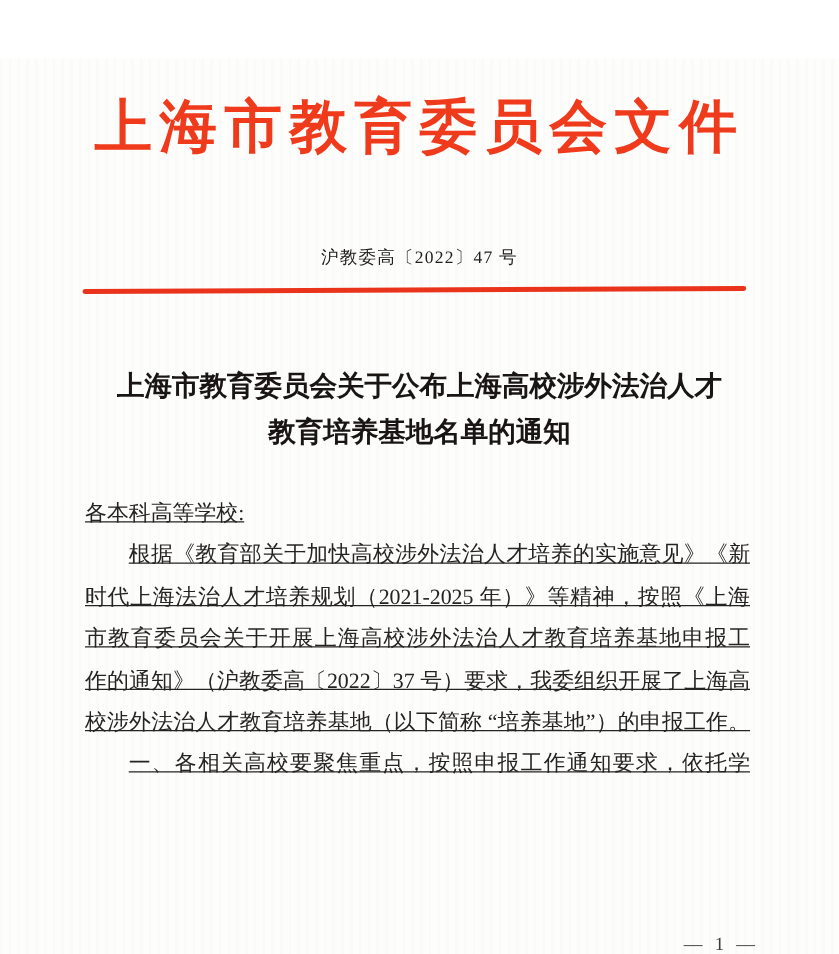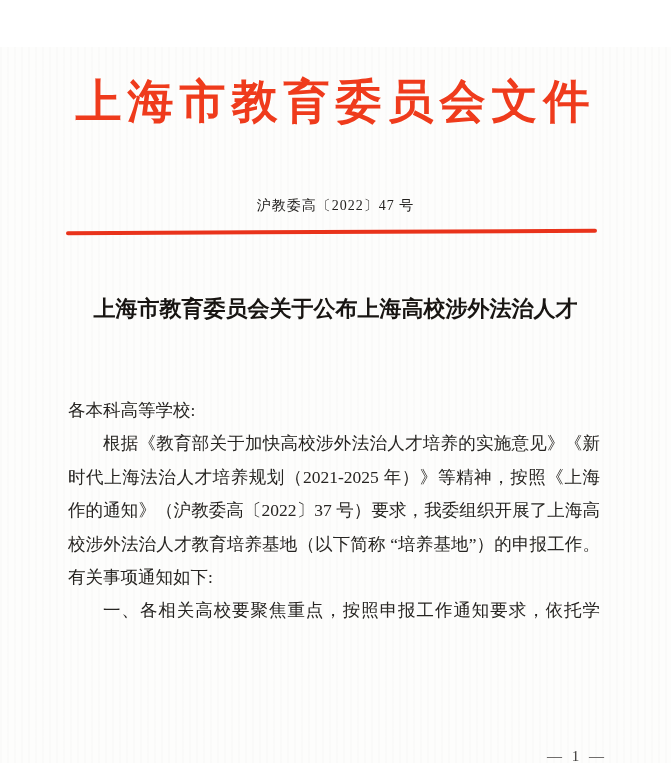--- a/index.html
+++ b/index.html
@@ -80,20 +80,21 @@
     width: 532px;
     font-size: 17.5px;
     color: #262421;
     line-height: 33.4px;
   }
   .line {
     height: 33.4px;
     white-space: nowrap;
     text-align: justify;
     text-align-last: justify;
+    text-decoration: underline;
   }
   .line.left {
     text-align: left;
     text-align-last: left;
   }
   .line.indent {
     padding-left: 35px;
   }
 
   
@@ -113,27 +114,28 @@
 <div class="page">
 
   <div class="letterhead">上海市教育委员会文件</div>
 
   <div class="doc-number">沪教委高〔2022〕47 号</div>
 
   <div class="red-rule"></div>
 
   <div class="doc-title">
     <div>上海市教育委员会关于公布上海高校涉外法治人才</div>
+    <div>教育培养基地名单的通知</div>
   </div>
 
   <div class="body-text">
     <div class="line left">各本科高等学校:</div>
     <div class="line indent">根据《教育部关于加快高校涉外法治人才培养的实施意见》《新</div>
     <div class="line">时代上海法治人才培养规划（2021-2025 年）》等精神，按照《上海</div>
+    <div class="line">市教育委员会关于开展上海高校涉外法治人才教育培养基地申报工</div>
     <div class="line">作的通知》（沪教委高〔2022〕37 号）要求，我委组织开展了上海高</div>
     <div class="line">校涉外法治人才教育培养基地（以下简称 “培养基地”）的申报工作。</div>
-    <div class="line left">有关事项通知如下:</div>
     <div class="line indent">一、各相关高校要聚焦重点，按照申报工作通知要求，依托学</div>
   </div>
 
   <div class="page-number">— 1 —</div>
 
 </div>
 
 </body></html>

